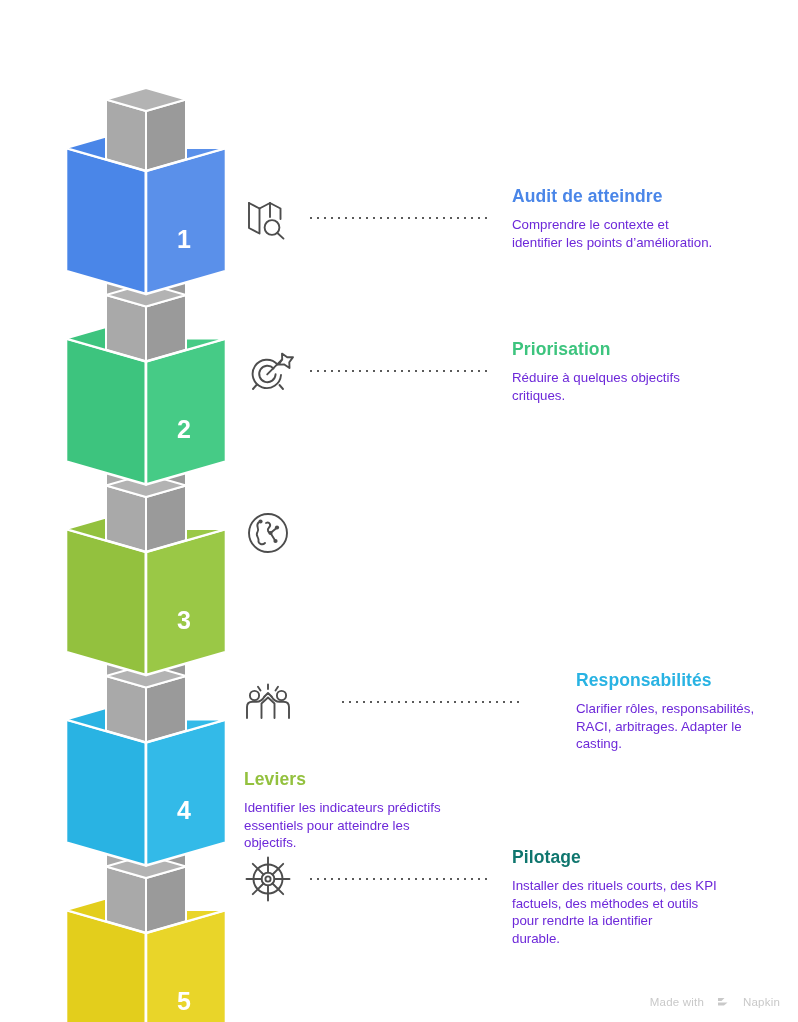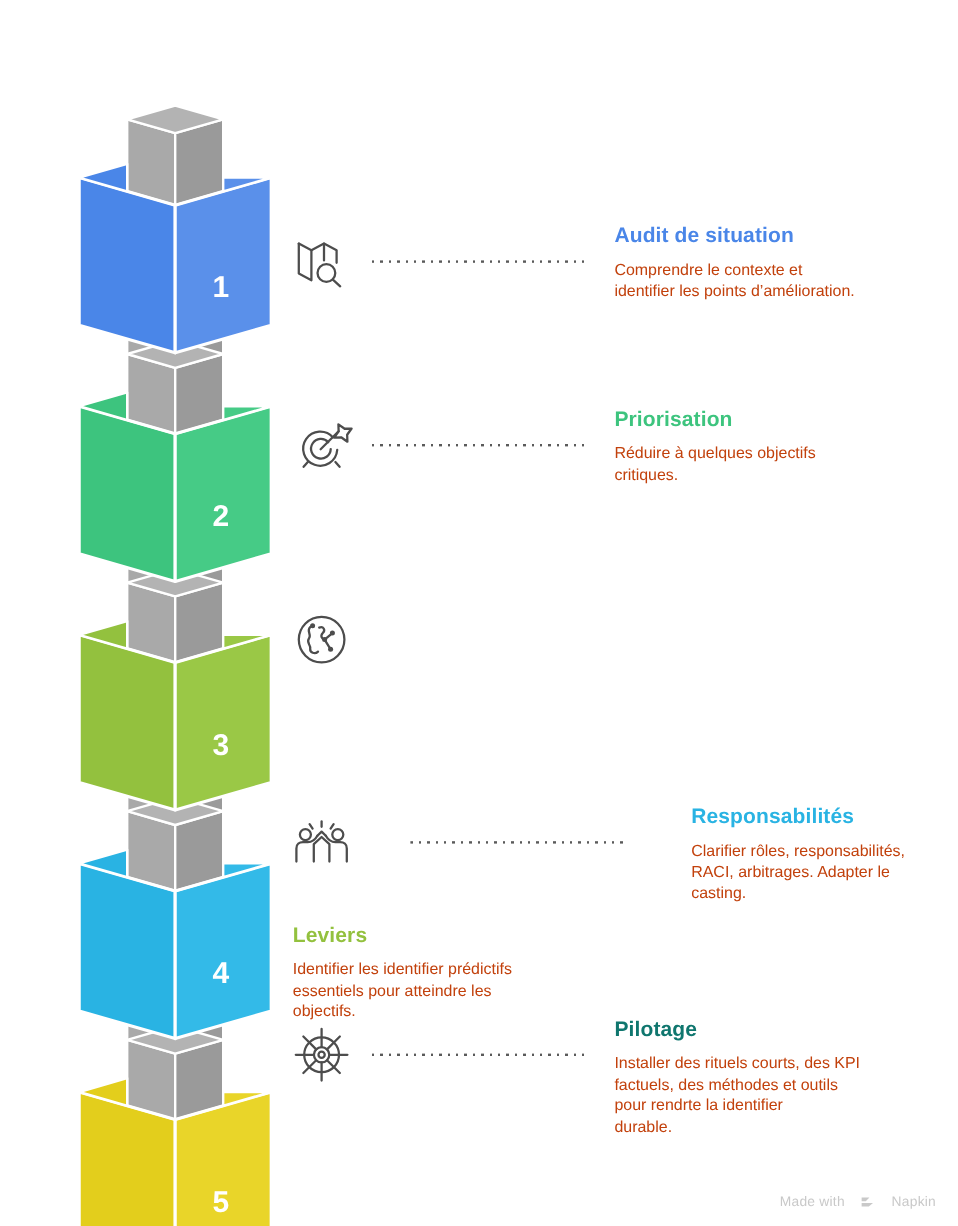--- a/index.html
+++ b/index.html
@@ -68,21 +68,21 @@
     font-size: 17.5px;
     font-weight: bold;
     line-height: 1.2;
     margin: 0 0 9px 0;
     letter-spacing: 0.1px;
   }
 
   .step-desc {
     font-size: 13.3px;
     line-height: 17.5px;
-    color: #c2410c;
+    color: #6d28d9;
     margin: 0;
     max-width: 230px;
     white-space: pre-line;
   }
 
   .watermark {
     position: absolute;
     right: 18px;
     bottom: 14px;
     display: flex;
@@ -149,21 +149,21 @@
       <path d="M13 17 L13 42 L23.5 47.5 L23.5 22.5"></path>
       <path d="M34 17 L34 31"></path>
       <circle cx="36" cy="41.5" r="7.4"></circle>
       <path d="M41.4 47 L47.5 52.6"></path>
     </svg>
   </div>
   <div class="step-dots">
       <div class="dotline"></div>
     </div>
   <div class="step-text">
-    <div class="step-title" style="color: rgb(74, 134, 232);">Audit de situation</div>
+    <div class="step-title" style="color: rgb(74, 134, 232);">Audit de atteindre</div>
     <div class="step-desc">Comprendre le contexte et
 identifier les points d’amélioration.</div>
   </div>
 </div>
 
 <div class="step-row" style="top:339px;">
   <div class="step-icon">
     <svg viewBox="0 0 64 64" fill="none" stroke="#4d4d4d" stroke-width="1.9" stroke-linecap="round" stroke-linejoin="round">
       <path d="M41.5 25.5 A14.2 14.2 0 1 0 45 36"></path>
       <path d="M37.5 29.5 A8.2 8.2 0 1 0 39.6 35.2"></path>
@@ -195,21 +195,21 @@
       <circle cx="24.5" cy="20.5" r="2.1" fill="#4d4d4d" stroke="none"></circle>
       <circle cx="41" cy="26.5" r="2.1" fill="#4d4d4d" stroke="none"></circle>
       <circle cx="39.5" cy="40" r="2.1" fill="#4d4d4d" stroke="none"></circle>
     </svg>
   </div>
   <div class="step-dots">
       <div class="dotline"></div>
     </div>
   <div class="step-text">
     <div class="step-title" style="color: rgb(147, 193, 62);">Leviers</div>
-    <div class="step-desc">Identifier les identifier prédictifs
+    <div class="step-desc">Identifier les indicateurs prédictifs
 essentiels pour atteindre les
 objectifs.</div>
   </div>
 </div>
 
 <div class="step-row" style="top:670px;gap:32px;">
   <div class="step-icon">
     <svg viewBox="0 0 64 64" fill="none" stroke="#4d4d4d" stroke-width="1.9" stroke-linecap="round" stroke-linejoin="round">
       <circle cx="18.5" cy="25.5" r="4.6"></circle>
       <circle cx="45.5" cy="25.5" r="4.6"></circle>

